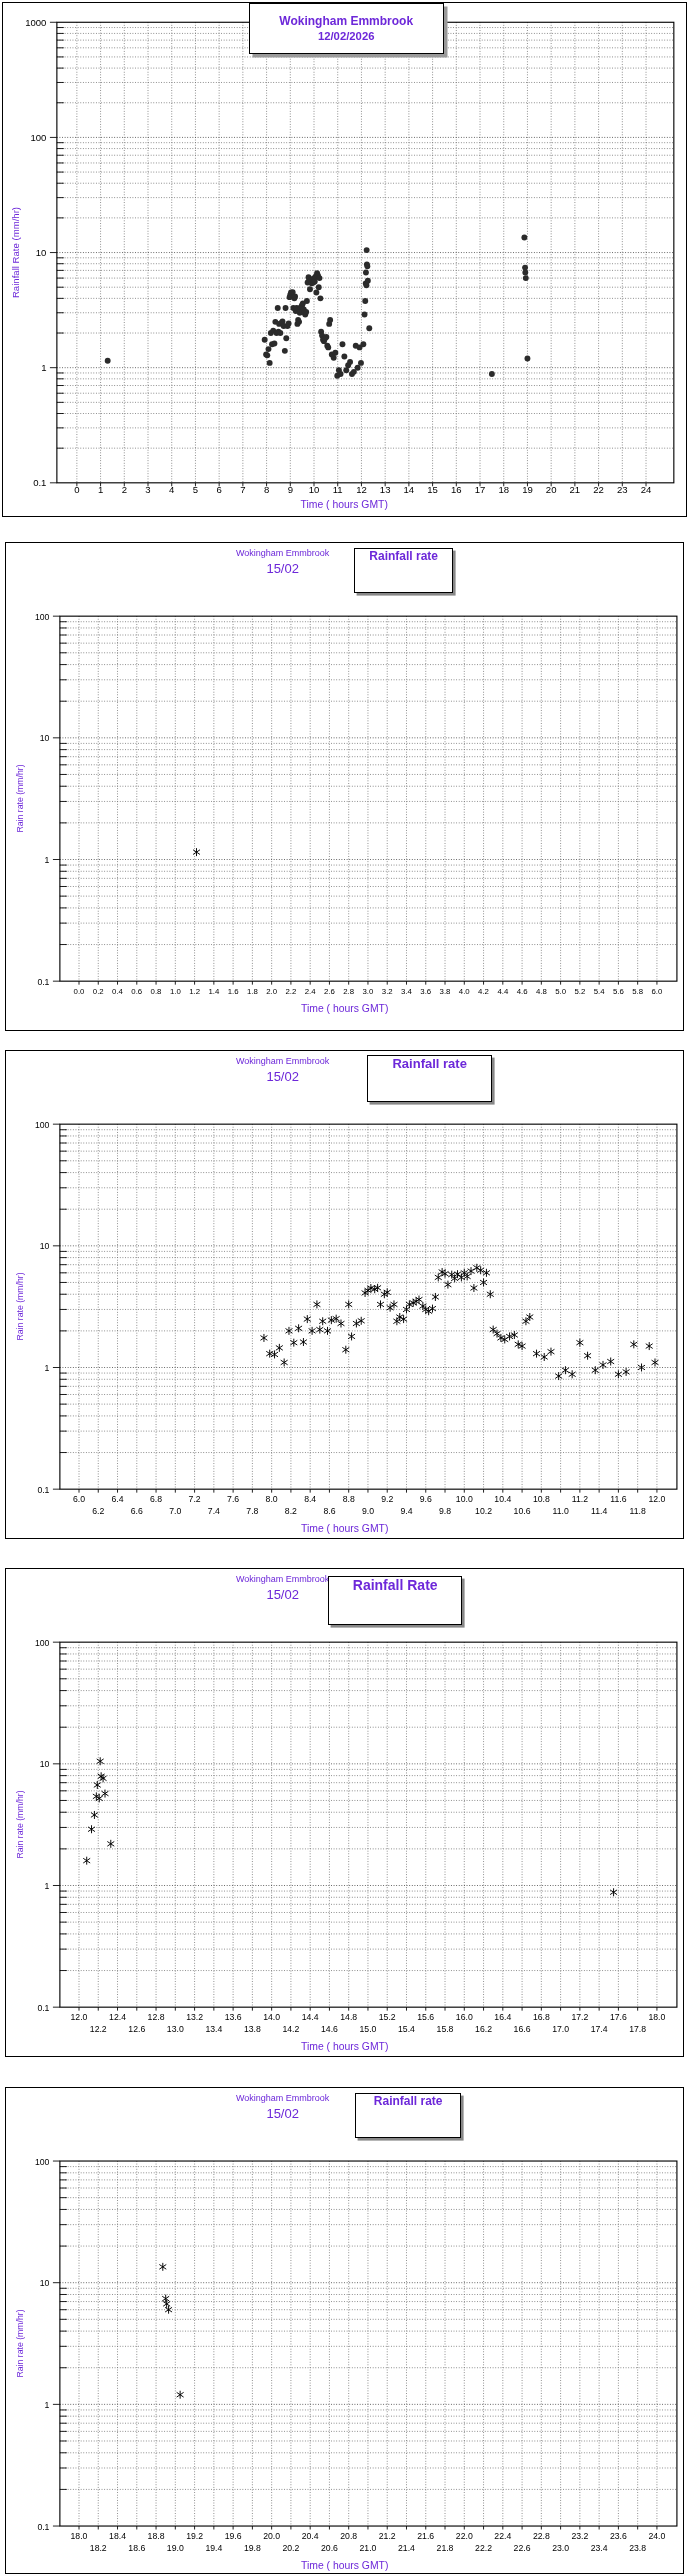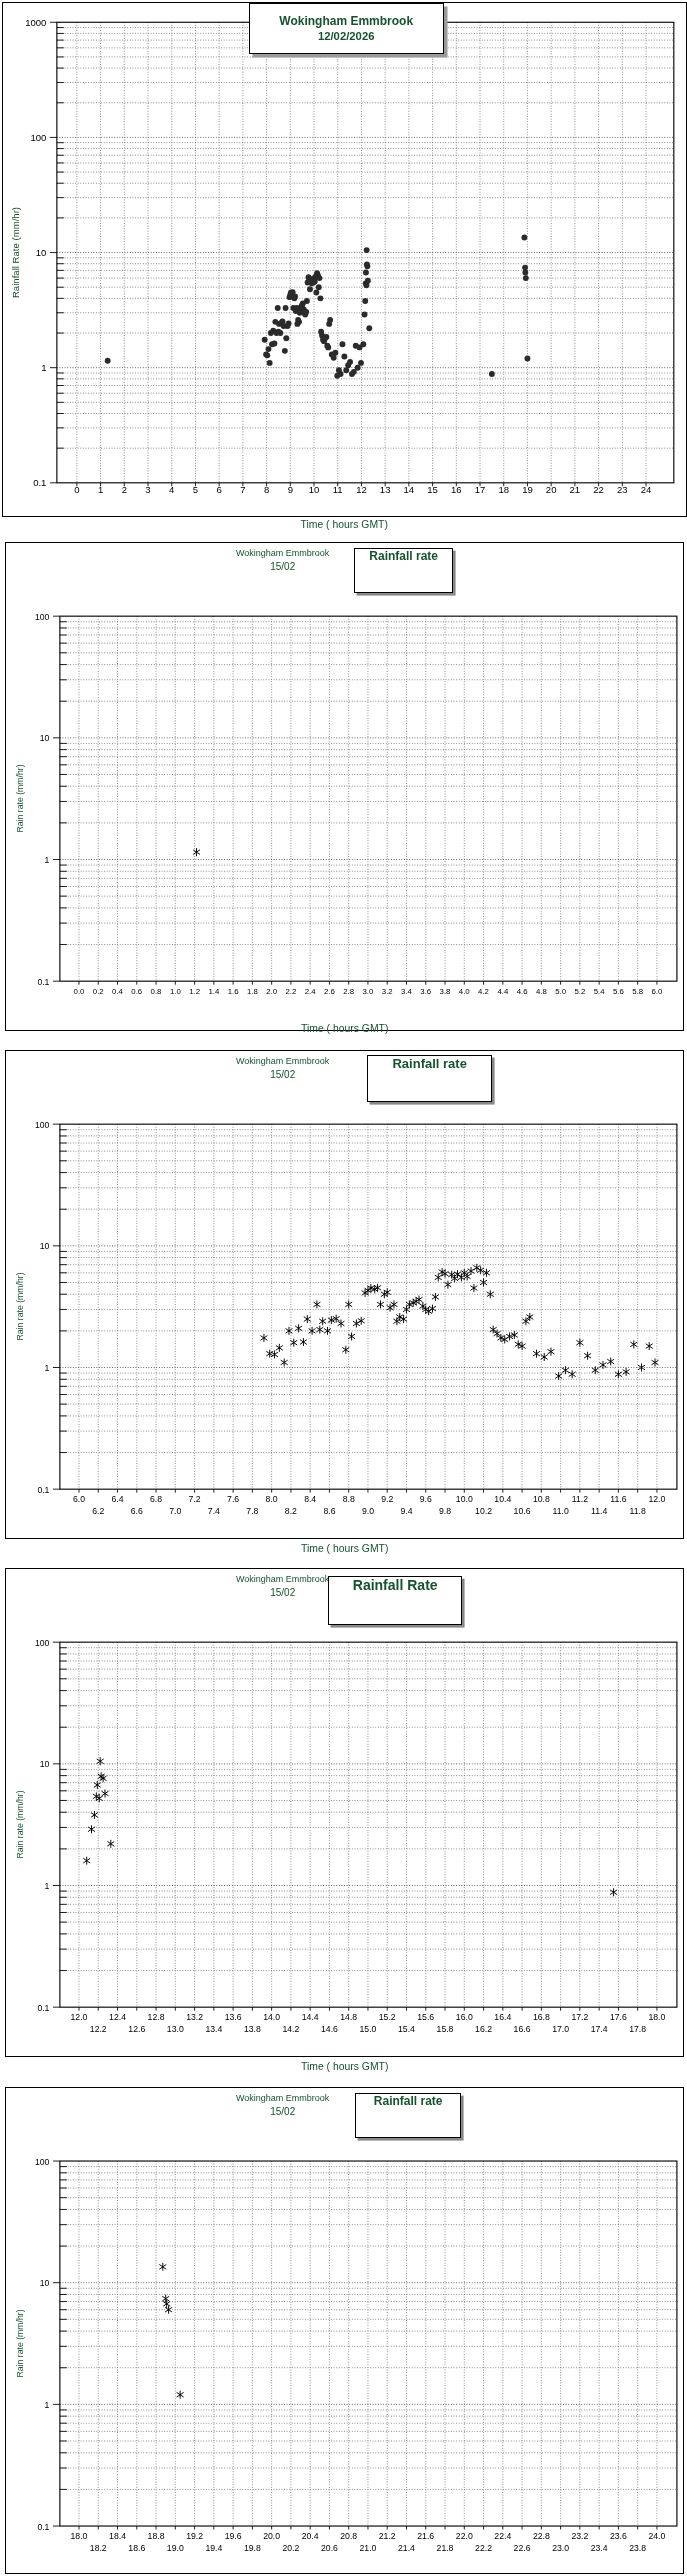--- a/index.html
+++ b/index.html
@@ -1,46 +1,46 @@
 <!DOCTYPE html>
 <html style="font-size:14px"><head>
 <meta charset="utf-8">
 <style>
   html,body{margin:0;padding:0;background:#fff;}
   #page{position:relative;width:688px;height:2576px;background:#fff;
-        font-family:"Liberation Sans", sans-serif;color:#14532d;}
+        font-family:"Liberation Sans", sans-serif;color:#6d28d9;}
   .panel{position:absolute;background:#fff;border:0.9px solid #000;}
   .p1{left:1.7px;top:1.7px;width:683px;height:513px;}
   .p2{left:5.2px;top:542px;width:677px;height:487px;}
   .p3{left:5.2px;top:1050px;width:677px;height:487px;}
   .p4{left:5.2px;top:1568px;width:677px;height:487px;}
   .p5{left:5.2px;top:2087px;width:677px;height:485px;}
   .plot{position:absolute;left:0;top:0;}
   .titlebox{position:absolute;left:246px;top:0px;width:193px;height:49px;background:#fff;
             border:0.9px solid #000;box-shadow:3.5px 3.5px 0 #9a9a9a;text-align:center;z-index:3;
             display:flex;flex-direction:column;justify-content:center;gap:2.6px;}
   .titlebox .t1{font-size:12px;font-weight:bold;}
   .titlebox .t2{font-size:11.3px;font-weight:bold;}
   .legendbox{position:absolute;left:442px;top:3.5px;width:224px;height:31px;background:#fff;
              border:0.9px solid #000;box-shadow:2.6px 2.6px 0 #9a9a9a;z-index:3;
              display:flex;align-items:center;justify-content:center;font-size:9px;}
   .freetitle{position:absolute;left:146px;top:5.2px;width:261px;text-align:center;z-index:2;}
   .freetitle .t1{font-size:9px;}
-  .freetitle .t2{font-size:10px;margin-top:2.6px;}
+  .freetitle .t2{font-size:13px;margin-top:2.6px;}
   .ratebox{position:absolute;background:#fff;border:0.9px solid #000;box-shadow:2.6px 2.6px 0 #888;
            display:flex;align-items:flex-start;justify-content:center;font-weight:bold;z-index:3;}
   .r2{left:348px;top:5.2px;width:97px;height:43px;font-size:12px;}
   .r3{left:361px;top:3.5px;width:123px;height:45px;font-size:13px;}
   .r4{left:322px;top:7px;width:132px;height:47px;font-size:14px;}
   .r5{left:349px;top:5.2px;width:104px;height:43px;font-size:12px;}
   .ylab{position:absolute;transform:rotate(-90deg);transform-origin:0 0;
         width:261px;text-align:center;font-size:8.7px;z-index:2;}
   .ylab1{left:7px;top:380px;font-size:9.6px;}
   .ylabR{left:8.7px;top:386px;}
-  .xlab{position:absolute;left:0;right:0;text-align:center;font-size:10.4px;z-index:2;margin-top:20px;}
+  .xlab{position:absolute;left:0;right:0;text-align:center;font-size:10.4px;z-index:2;}
   .xlab1{top:496px;}
   .xlab2{top:460px;}
   .xlabR{top:472px;}
 </style>
 </head>
 <body>
 
 <div id="page">
 
   <section class="panel p1">

